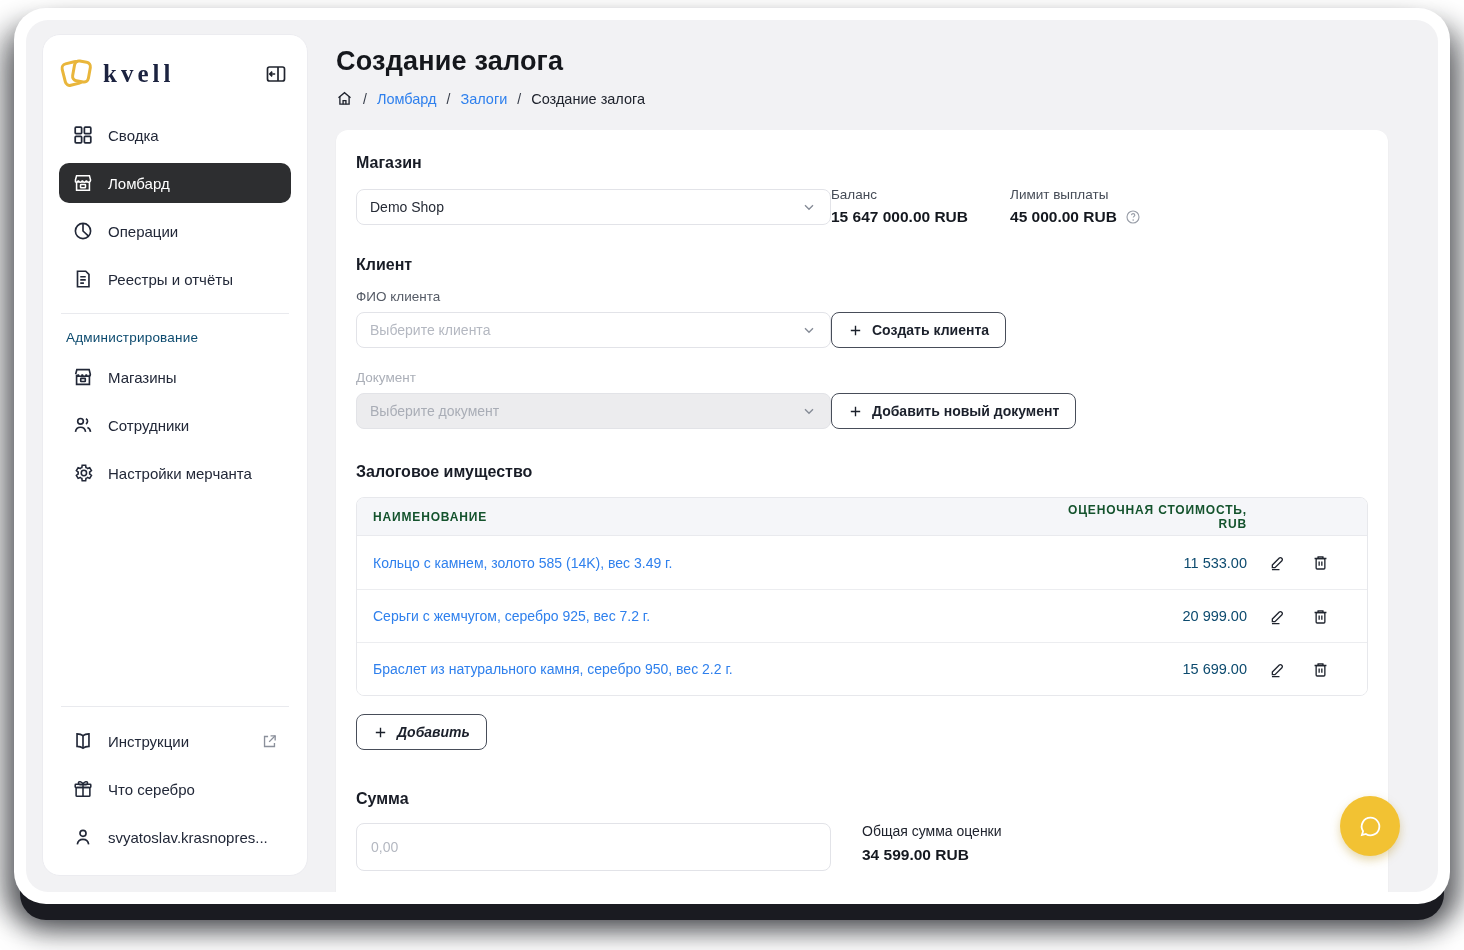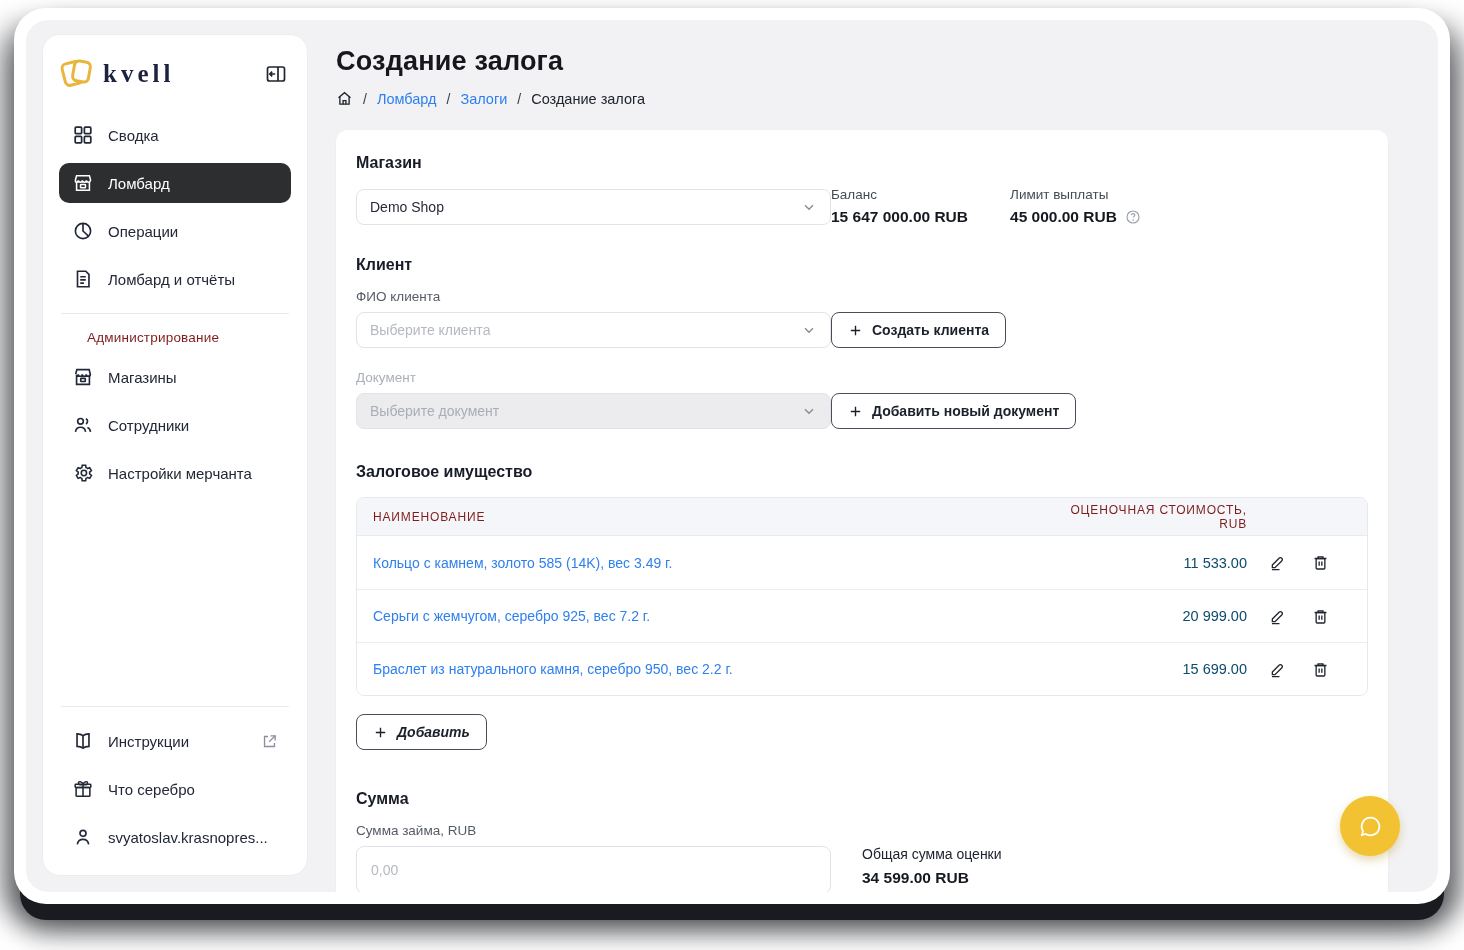--- a/index.html
+++ b/index.html
@@ -37,21 +37,21 @@
   .logo-text{ font-family:"Liberation Serif", serif; font-weight:700; font-size:25px;
     letter-spacing:4px; color:#1c2340; }
   .collapse-btn{ width:26px; height:26px; display:flex; align-items:center; justify-content:center;
     background:none; border:none; cursor:pointer; color:#20242e; }
   .nav{ list-style:none; display:flex; flex-direction:column; gap:8px; }
   .nav-item{ display:flex; align-items:center; gap:14px; height:40px; padding:0 13px;
     border-radius:10px; font-size:15px; font-weight:500; color:#222838; cursor:pointer; }
   .nav-item .nicon{ width:22px; height:22px; flex:0 0 22px; display:flex; }
   .nav-item.active{ background:#2d2e30; color:#ffffff; }
   .divider{ border:none; border-top:1px solid #e9eaee; margin:14px 2px; }
-  .section-label{ font-size:13.5px; color:#7f1d1d; margin:2px 0 12px 28px; letter-spacing:.2px; }
+  .section-label{ font-size:13.5px; color:#0c4a6e; margin:2px 0 12px 7px; letter-spacing:.2px; }
   .sb-spacer{ flex:1; }
   .nav-item .grow{ flex:1; min-width:0; overflow:hidden; text-overflow:ellipsis; white-space:nowrap; }
   .ext{ color:#8b909b; display:flex; }
   
   .main{ flex:1; padding:26px 50px 0 28px; min-width:0; }
   .page-title{ font-size:27px; font-weight:800; color:#15171c; letter-spacing:.2px; }
   .breadcrumb{ list-style:none; display:flex; align-items:center; margin-top:13px; font-size:14.5px; }
   .breadcrumb li{ display:flex; align-items:center; }
   .breadcrumb li + li::before{ content:"/"; margin:0 10px; color:#363c48; font-size:14px; }
   .crumb-link{ color:#2f80ed; cursor:pointer; }
@@ -76,21 +76,21 @@
   .sub-label.disabled{ color:#abafb8; }
   .btn{ height:36px; display:inline-flex; align-items:center; gap:9px; padding:0 16px;
     background:#fff; border:1.5px solid #474d59; border-radius:8px;
     font-size:14px; font-weight:600; color:#1b202b; cursor:pointer;
     font-family:"Liberation Sans", sans-serif; }
   .mt28{ margin-top:30px; }
   
   .tbl{ margin-top:16px; border:1px solid #e7e8ec; border-radius:8px; overflow:hidden; }
   .tbl-head{ display:flex; align-items:center; height:38px; background:#f5f6f9;
     border-bottom:1px solid #e9eaee; padding:0 16px; }
-  .th{ font-size:12px; font-weight:400; letter-spacing:.07em; color:#7f1d1d; text-transform:uppercase; }
+  .th{ font-size:12px; font-weight:700; letter-spacing:.07em; color:#14532d; text-transform:uppercase; }
   .c-name{ flex:1; min-width:0; }
   .c-val{ width:190px; text-align:right; }
   .c-act{ width:104px; display:flex; justify-content:center; gap:20px; }
   .tbl-row{ display:flex; align-items:center; height:53px; padding:0 16px; background:#fff; }
   .tbl-row + .tbl-row{ border-top:1px solid #ecedf0; }
   .item-link{ font-size:14px; color:#2f80ed; cursor:pointer; overflow:hidden;
     text-overflow:ellipsis; white-space:nowrap; }
   .price{ font-size:14.5px; color:#0c4a6e; }
   .icon-btn{ background:none; border:none; color:#20252f; cursor:pointer; display:flex; padding:2px; }
   .add-btn{ margin-top:18px;font-style:italic; }
@@ -165,21 +165,21 @@
             </span>
         <span class="grow">Операции</span>
       </li>
       <li class="nav-item">
         <span class="nicon">
           <svg width="22" height="22" viewBox="0 0 24 24" fill="none" stroke="currentColor" stroke-width="1.8">
             <path d="M6 3.5h9l3.5 3.5v13.5H6z"></path>
                 <path d="M9 9.5h6M9 13h6M9 16.5h4"></path>
           </svg>
             </span>
-        <span class="grow">Ломбард и отчёты</span>
+        <span class="grow">Реестры и отчёты</span>
       </li>
     </ul>
 
     <hr class="divider">
     <div class="section-label">Администрирование</div>
 
     <ul class="nav">
       <li class="nav-item">
         <span class="nicon">
           <svg width="22" height="22" viewBox="0 0 24 24" fill="none" stroke="currentColor" stroke-width="1.8">
@@ -443,21 +443,20 @@
         <span>
           <svg width="15" height="15" viewBox="0 0 24 24" fill="none" stroke="currentColor" stroke-width="2.2">
                 <path d="M12 4.5v15M4.5 12h15"></path>
               </svg>
             </span>
         <span>Добавить</span>
       </button>
 
       
       <h2 class="sec-h" style="margin-top:40px;">Сумма</h2>
-      <div class="sub-label" style="margin-top:14px;">Сумма займа, RUB</div>
       <div class="loan-row">
         <input class="input" type="text" placeholder="0,00" style="">
         <div class="total">
           <div class="lbl">Общая сумма оценки</div>
           <div class="val">34 599.00 RUB</div>
         </div>
       </div>
     </section>
   </main>
 

